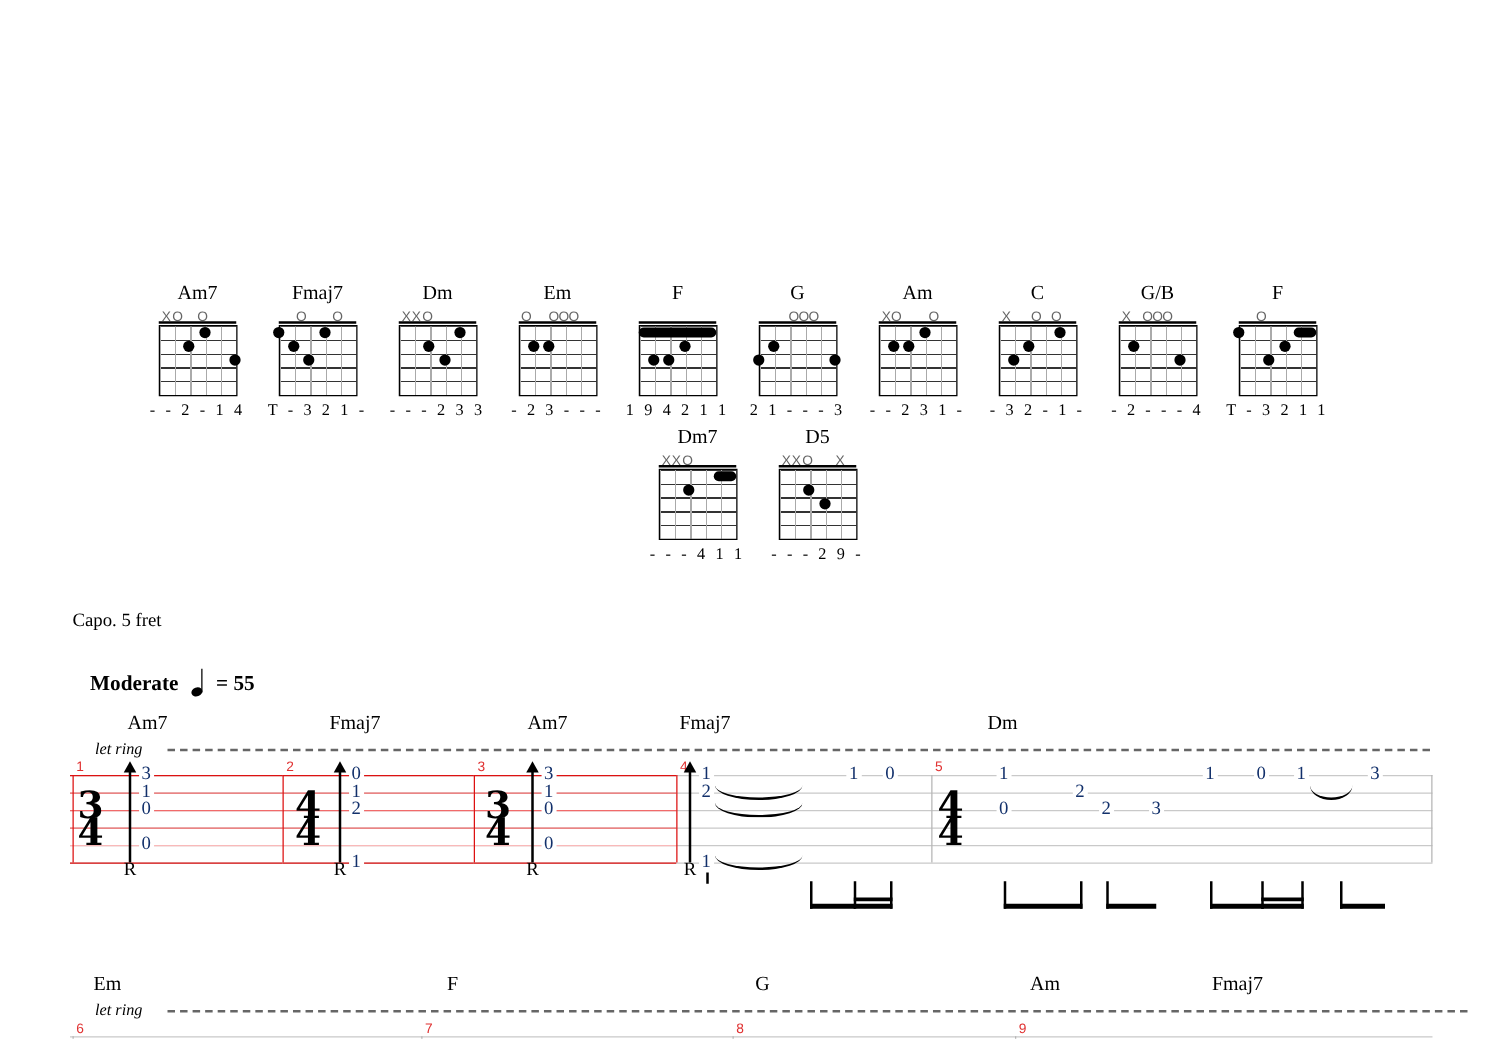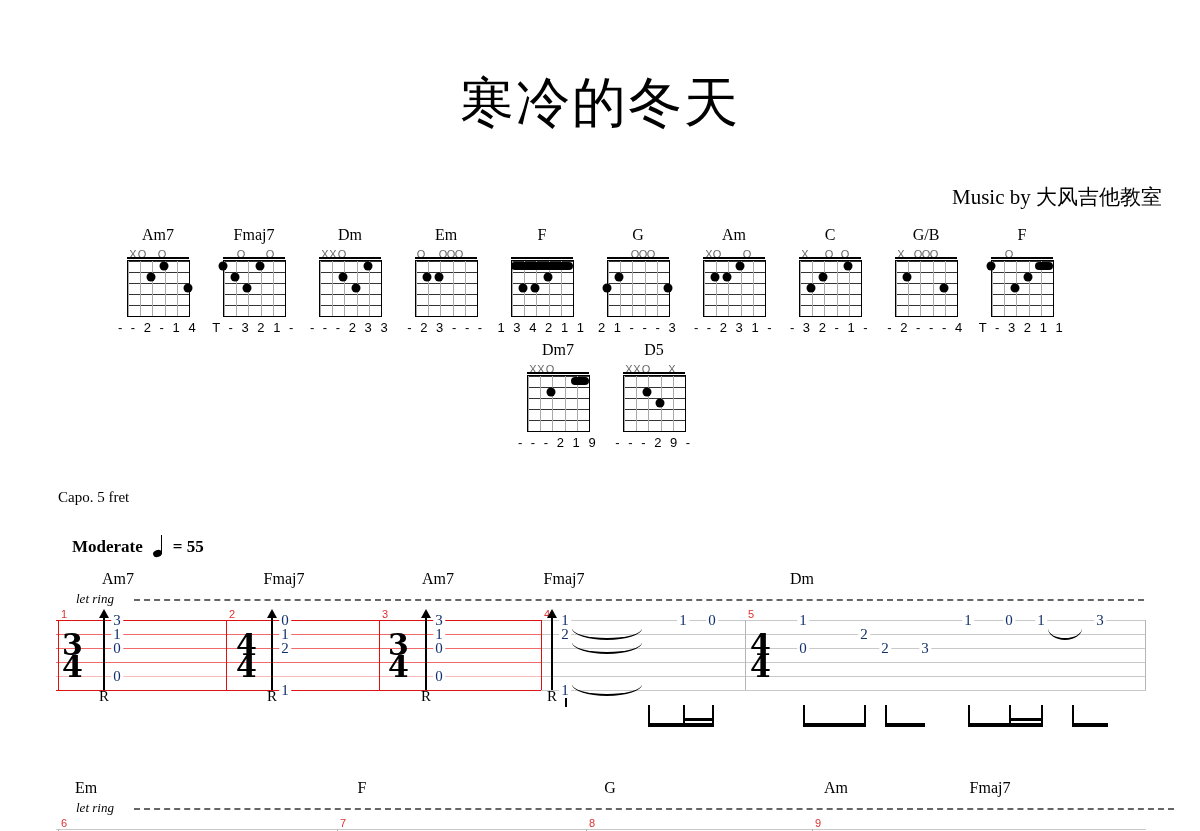--- a/index.html
+++ b/index.html
@@ -52,21 +52,21 @@
     position:absolute;left:0;top:0;width:61px;height:55px;
     border:1px solid #000;
     background:
       repeating-linear-gradient(to right, #aaa 0 1px, transparent 1px 12.2px),
       repeating-linear-gradient(to bottom, #333 0 1px, transparent 1px 11px);
   }
   .dot{position:absolute;width:9px;height:9px;border-radius:50%;background:#000;transform:translate(-50%,-50%);}
   .bar{position:absolute;height:8px;background:#000;border-radius:4px;transform:translateY(-50%);}
   .fingering{
     margin-top:4px;font-size:13px;letter-spacing:2.5px;
-    font-family:Liberation Sans, sans-serif;white-space:nowrap;
+    font-family:Liberation Serif, serif;white-space:nowrap;
   }
 
   
   .capo{position:absolute;left:58px;top:489px;font-size:15px;}
   .tempo{position:absolute;left:72px;top:536px;font-size:17px;font-weight:bold;display:flex;align-items:center;gap:10px;}
   .qnote{display:inline-block;position:relative;width:10px;height:22px;}
   .qnote .head{position:absolute;left:0;bottom:1px;width:9px;height:7px;background:#000;border-radius:50%;transform:rotate(-20deg);}
   .qnote .stem{position:absolute;left:8px;bottom:4px;width:1.6px;height:19px;background:#000;}
 
   
@@ -103,22 +103,20 @@
   .stem{position:absolute;width:2px;background:#000;}
   .beam{position:absolute;height:4px;background:#000;}
   .beam2{position:absolute;height:2.5px;background:#000;}
   .restmark{position:absolute;width:2px;height:9px;background:#000;}
 </style>
 </head>
 <body>
 
 <div class="page">
 
-  <div class="title">寒冷的冬天</div>
-  <div class="credit">Music by 大风吉他教室</div>
 
   <div class="chord-row row1" id="chordRow1">
       <div class="chord">
         <div class="chord-name">Am7</div>
         <div class="chord-markers">
           <span style="left: 6px;">X</span>
           <span style="left: 15px;">O</span>
           <span style="left: 35px;">O</span>
         </div>
         <div class="grid-wrap">
@@ -182,21 +180,21 @@
         <div class="chord-name">F</div>
         <div class="chord-markers"></div>
         <div class="grid-wrap">
           <div class="nut"></div>
           <div class="grid"></div>
           <div class="dot" style="left: 36.6px; top: 16.5px;"></div>
           <div class="dot" style="left: 12.2px; top: 27.5px;"></div>
           <div class="dot" style="left: 24.4px; top: 27.5px;"></div>
           <div class="bar" style="top: 5.5px; left: 0px; width: 62px;"></div>
         </div>
-        <div class="fingering">1 3 4 2 1 1</div>
+        <div class="fingering">1 9 4 2 1 1</div>
       </div>
       <div class="chord">
         <div class="chord-name">G</div>
         <div class="chord-markers">
           <span style="left: 28px;">O</span>
           <span style="left: 36px;">O</span>
           <span style="left: 44px;">O</span>
         </div>
         <div class="grid-wrap">
           <div class="nut"></div>
@@ -278,21 +276,21 @@
           <span style="left: 6px;">X</span>
           <span style="left: 14px;">X</span>
           <span style="left: 23px;">O</span>
         </div>
         <div class="grid-wrap">
           <div class="nut"></div>
           <div class="grid"></div>
           <div class="dot" style="left: 24.4px; top: 16.5px;"></div>
           <div class="bar" style="top: 5.5px; left: 44px; width: 18px;"></div>
         </div>
-        <div class="fingering">- - - 2 1 9</div>
+        <div class="fingering">- - - 4 1 1</div>
       </div>
       <div class="chord">
         <div class="chord-name">D5</div>
         <div class="chord-markers">
           <span style="left: 6px;">X</span>
           <span style="left: 14px;">X</span>
           <span style="left: 23px;">O</span>
           <span style="left: 49px;">X</span>
         </div>
         <div class="grid-wrap">

